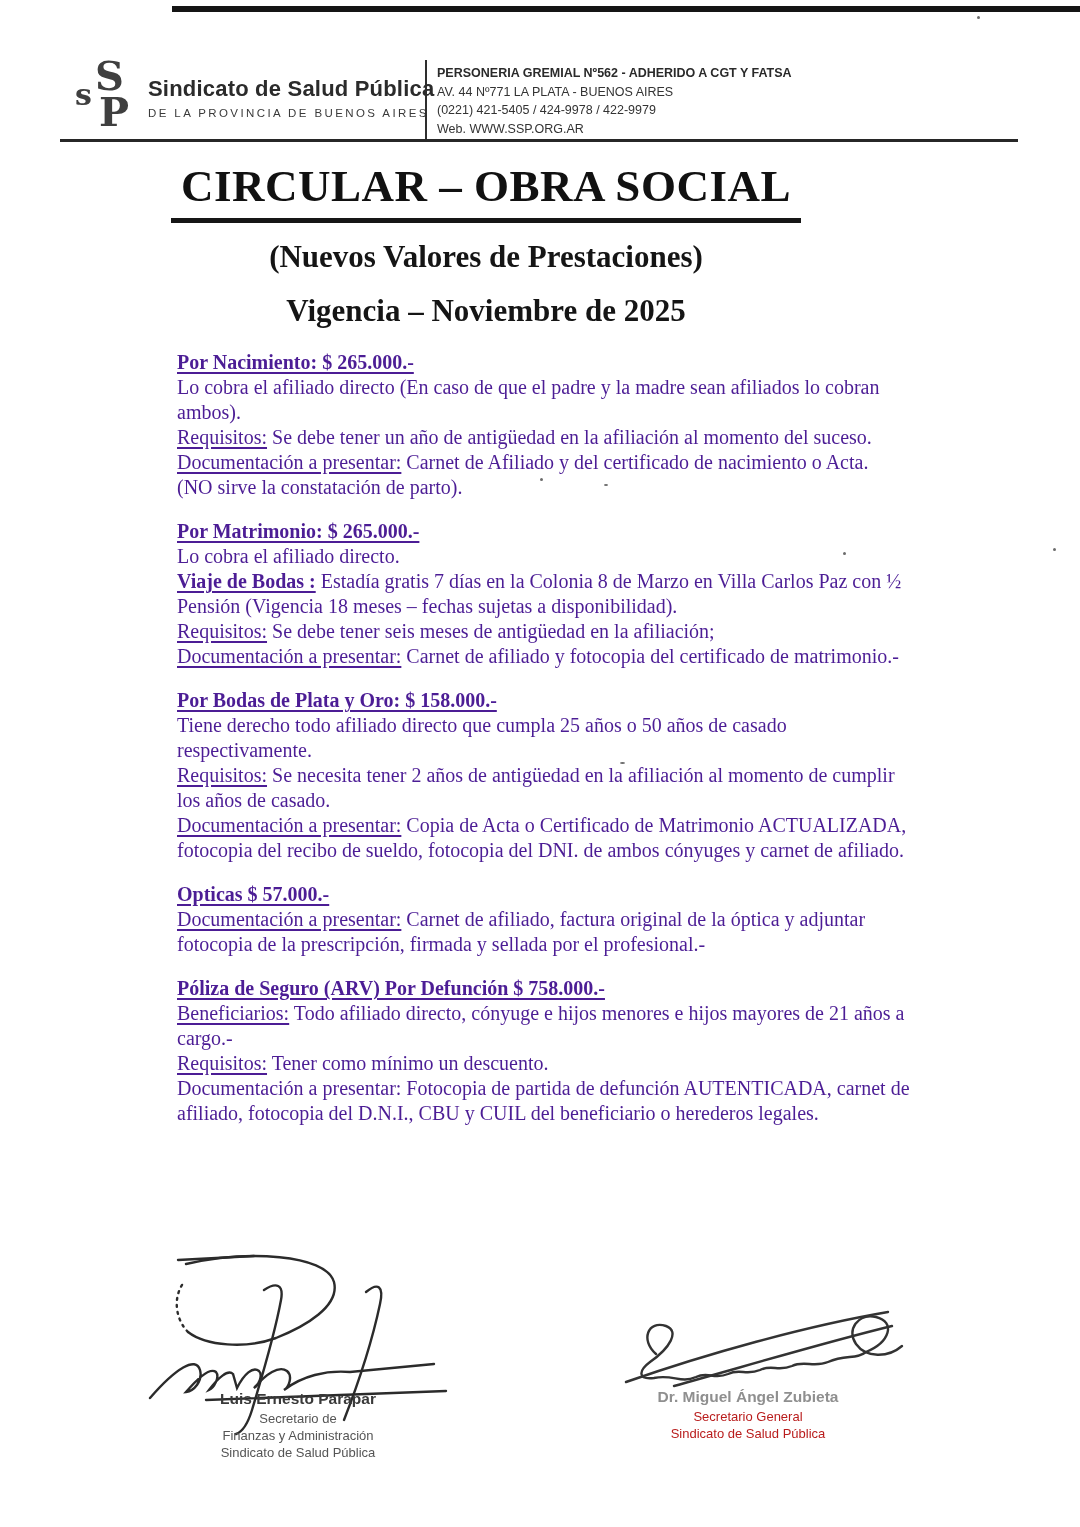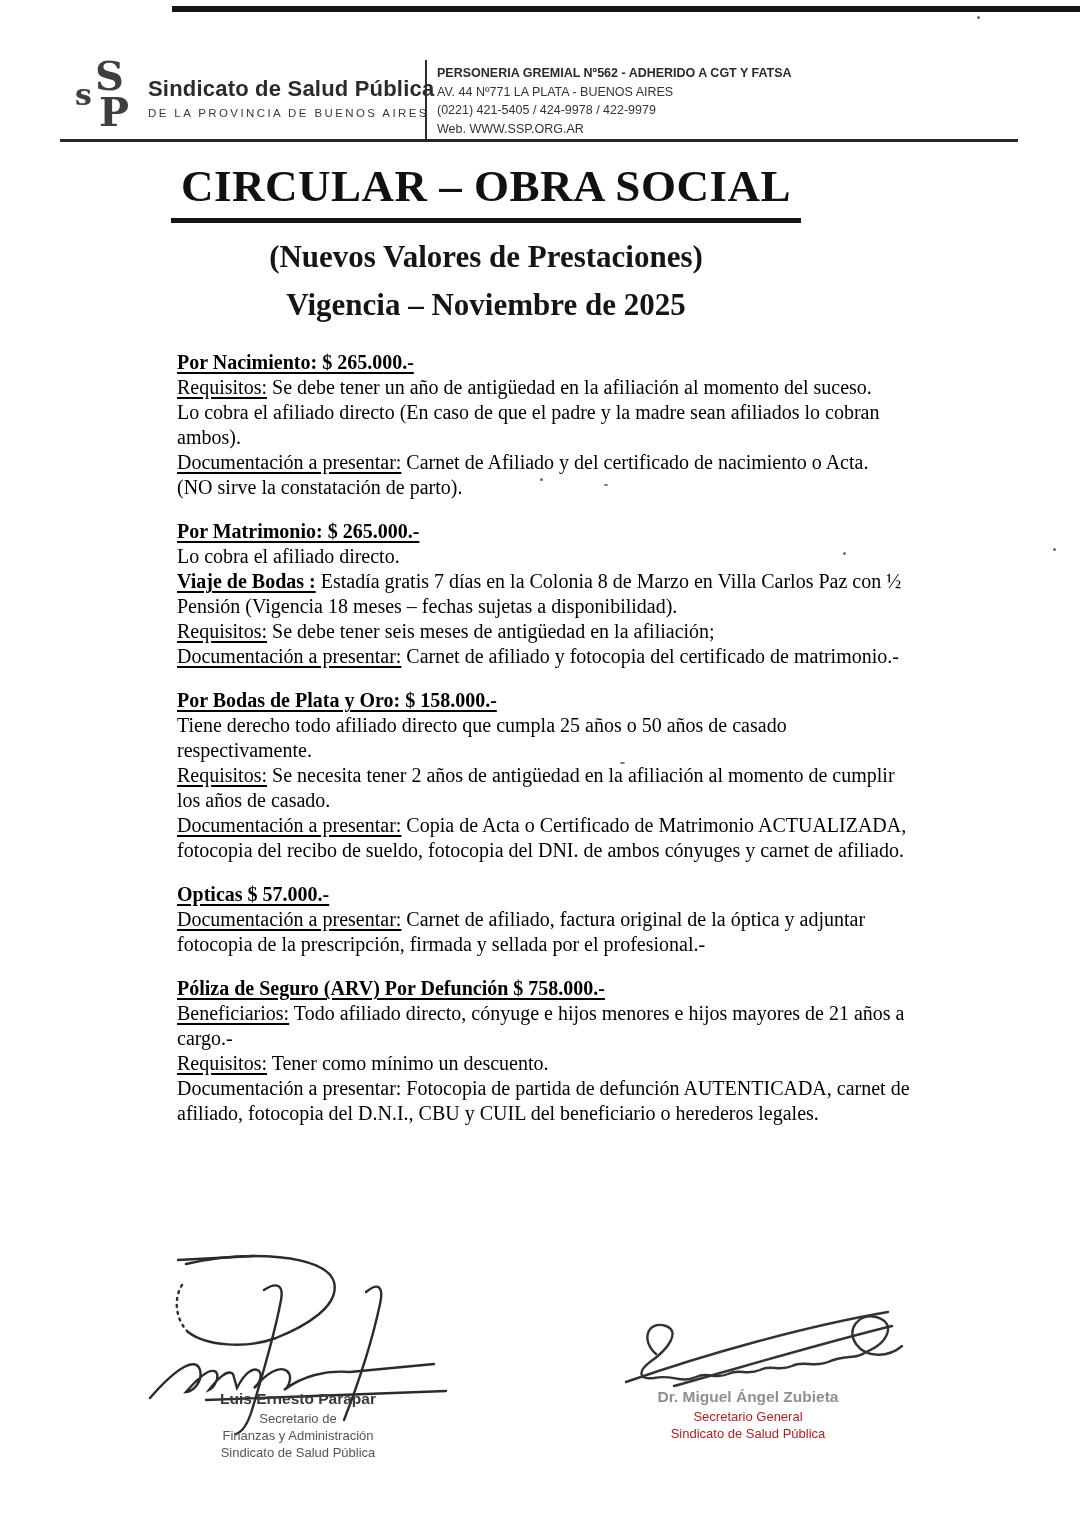--- a/index.html
+++ b/index.html
@@ -30,21 +30,21 @@
   .head-rule{position:absolute;top:139px;left:60px;width:958px;height:3px;background:#272727;}
 
   
   .title-wrap{position:absolute;top:160px;left:0;width:972px;text-align:center;}
   .doc-title{display:inline-block;font-size:45px;font-weight:bold;letter-spacing:.5px;
              color:#111;padding:0 10px 6px 10px;border-bottom:5px solid #161616;}
   .doc-sub{font-size:31px;font-weight:bold;color:#151515;line-height:40px;margin-top:14px;}
 
   
   .content{position:absolute;top:350px;left:177px;width:740px;
-           font-size:20px;line-height:25px;color:#000000;}
+           font-size:20px;line-height:25px;color:#4c1d95;}
   .section{margin-bottom:19px;}
   .section-heading{font-weight:bold;text-decoration:underline;
                    text-decoration-thickness:2px;text-underline-offset:3px;}
   .para{margin:0;}
   .label{text-decoration:underline;text-decoration-thickness:1.5px;text-underline-offset:3px;}
   .label.bold{font-weight:bold;}
 
   
   .sig-zone{position:absolute;top:1250px;left:8px;width:1080px;height:240px;}
   .sig-svg{position:absolute;}
@@ -84,28 +84,28 @@
     <div>AV. 44 Nº771 LA PLATA - BUENOS AIRES</div>
     <div>(0221) 421-5405 / 424-9978 / 422-9979</div>
     <div>Web. WWW.SSP.ORG.AR</div>
   </div>
 </div>
 <div class="head-rule"></div>
 
 <div class="title-wrap">
   <div class="doc-title">CIRCULAR – OBRA SOCIAL</div>
   <div class="doc-sub">(Nuevos Valores de Prestaciones)</div>
-  <div class="doc-sub" style="margin-top:8px;">Vigencia – Noviembre de 2025</div>
+  <div class="doc-sub" style="margin-top:14px;">Vigencia – Noviembre de 2025</div>
 </div>
 
 <div class="content" id="sections-container">
     <div class="section">
       <div class="section-heading">Por Nacimiento: $ 265.000.-</div>
+      <p class="para">Lo cobra el afiliado directo (En caso de que el padre y la madre sean afiliados lo cobran ambos).</p>
       <p class="para"><span class="label">Requisitos:</span> Se debe tener un año de antigüedad en la afiliación al momento del suceso.</p>
-      <p class="para">Lo cobra el afiliado directo (En caso de que el padre y la madre sean afiliados lo cobran ambos).</p>
       <p class="para"><span class="label">Documentación a presentar:</span> Carnet de Afiliado y del certificado de nacimiento o Acta.</p>
       <p class="para">(NO sirve la constatación de parto).</p>
     </div>
     <div class="section">
       <div class="section-heading">Por Matrimonio: $ 265.000.-</div>
       <p class="para">Lo cobra el afiliado directo.</p>
       <p class="para"><span class="label bold">Viaje de Bodas :</span> Estadía gratis 7 días en la Colonia 8 de Marzo en Villa Carlos Paz con ½ Pensión (Vigencia 18 meses  – fechas sujetas a disponibilidad).</p>
       <p class="para"><span class="label">Requisitos:</span> Se debe tener seis meses de antigüedad en la afiliación;</p>
       <p class="para"><span class="label">Documentación a presentar:</span> Carnet de afiliado y fotocopia del certificado de matrimonio.-</p>
     </div>

